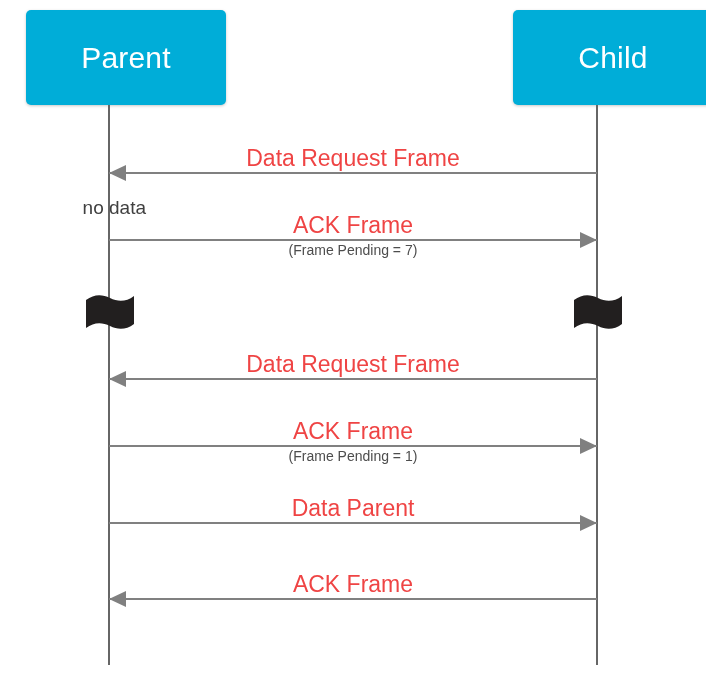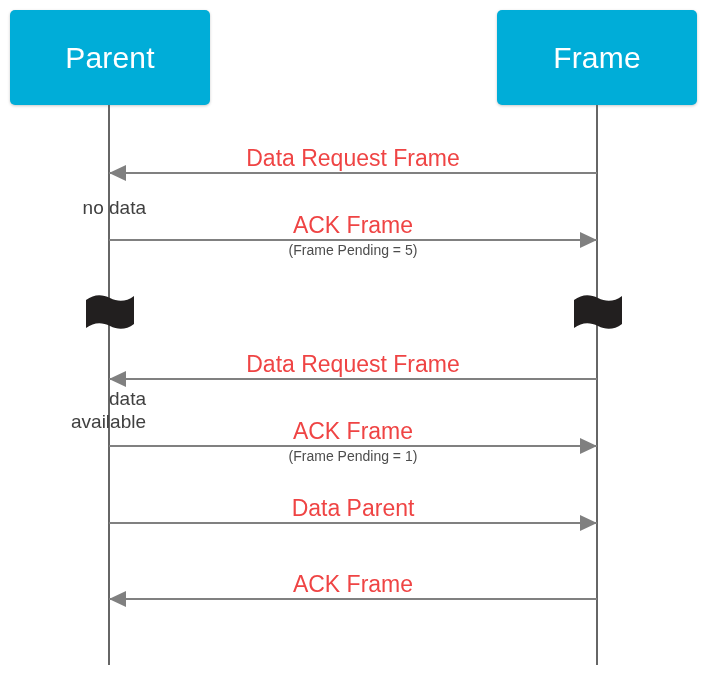--- a/index.html
+++ b/index.html
@@ -20,20 +20,21 @@
   .participant-box {
     position: absolute;
     width: 200px;
     height: 95px;
     background: #00ADD8;
     border-radius: 5px;
     box-shadow: 0 1px 3px rgba(0,0,0,0.22);
     display: flex;
     align-items: center;
     justify-content: center;
+    margin-left: 16px;
   }
   .participant-label {
     color: #ffffff;
     font-size: 30px;
     font-weight: normal;
     letter-spacing: 0.2px;
     line-height: 1;
   }
   #parent-box { left: 10px; top: 10px; }
   #child-box  { left: 497px; top: 10px; }
@@ -129,21 +130,21 @@
 </head>
 <body>
 
 <div id="diagram">
 
   <div class="participant-box" id="parent-box">
     <span class="participant-label">Parent</span>
   </div>
 
   <div class="participant-box" id="child-box">
-    <span class="participant-label">Frame</span>
+    <span class="participant-label">Child</span>
   </div>
 
   <div class="lifeline" id="parent-lifeline"></div>
   <div class="lifeline" id="child-lifeline"></div>
 
   <div class="msg" style="top:172px;">
     <div class="msg-line"></div>
     <div class="arrowhead left"></div>
     <div class="msg-text msg-title">
       <span class="title-inner">Data Request Frame</span>
@@ -154,21 +155,21 @@
     <span>no data</span>
   </div>
 
   <div class="msg" style="top:239px;">
     <div class="msg-line"></div>
     <div class="arrowhead right"></div>
     <div class="msg-text msg-title">
       <span class="title-inner">ACK Frame</span>
     </div>
     <div class="msg-text msg-sub">
-      <span class="sub-inner">(Frame Pending = 5)</span>
+      <span class="sub-inner">(Frame Pending = 7)</span>
     </div>
   </div>
 
   <div class="break-marker" style="left:84px; top:292px;">
     <svg width="52" height="40" viewBox="0 0 52 40" xmlns="http://www.w3.org/2000/svg">
       <path d="M2,8 C10,2 18,2 26,6 C34,10 42,10 50,4 L50,32 C42,38 34,38 26,34 C18,30 10,30 2,36 Z" fill="#221F1F"></path>
     </svg>
   </div>
   <div class="break-marker" style="left:572px; top:292px;">
     <svg width="52" height="40" viewBox="0 0 52 40" xmlns="http://www.w3.org/2000/svg">
@@ -177,24 +178,20 @@
   </div>
 
   <div class="msg" style="top:378px;">
     <div class="msg-line"></div>
     <div class="arrowhead left"></div>
     <div class="msg-text msg-title">
       <span class="title-inner">Data Request Frame</span>
     </div>
   </div>
 
-  <div class="side-note" style="top:387px;">
-    <div>data</div>
-    <div>available</div>
-  </div>
 
   <div class="msg" style="top:445px;">
     <div class="msg-line"></div>
     <div class="arrowhead right"></div>
     <div class="msg-text msg-title">
       <span class="title-inner">ACK Frame</span>
     </div>
     <div class="msg-text msg-sub">
       <span class="sub-inner">(Frame Pending = 1)</span>
     </div>

